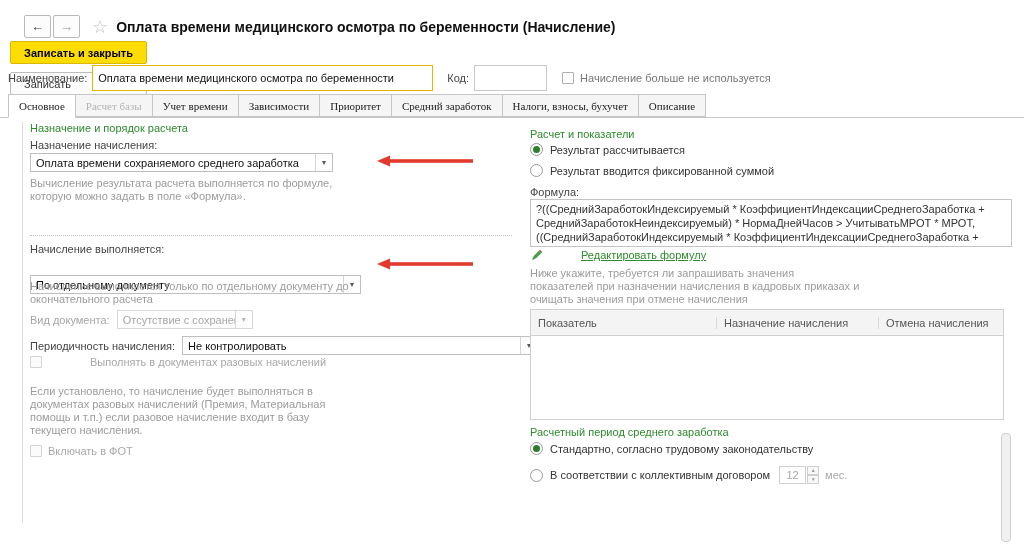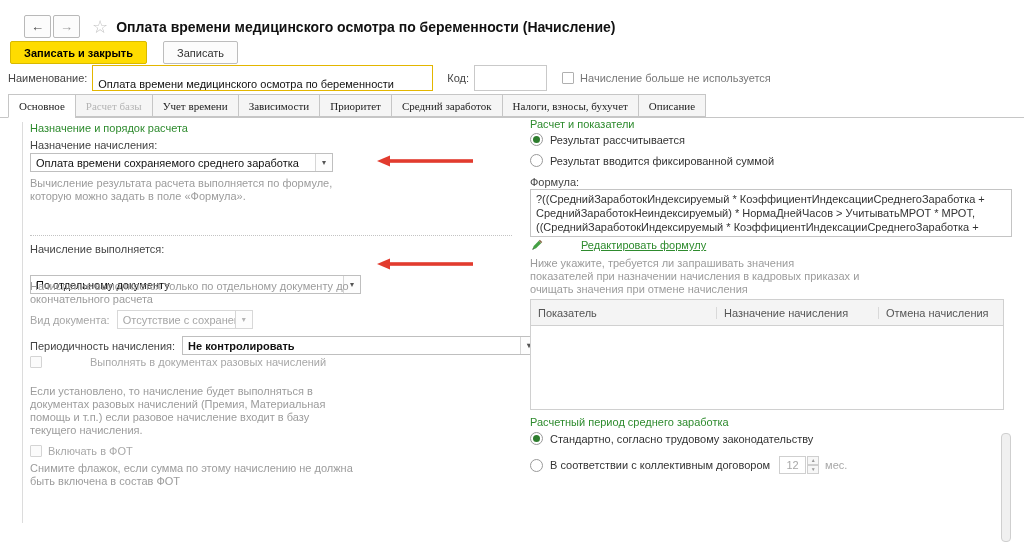--- a/index.html
+++ b/index.html
@@ -8,30 +8,30 @@
 
   
   .navrow{position:absolute;top:15px;left:24px;display:flex;align-items:center;}
   .navbtn{width:25px;height:21px;border:1px solid #b9b9b9;border-radius:2px;background:#fcfcfc;
           display:flex;align-items:center;justify-content:center;font-size:13px;color:#444;margin-right:2px;}
   .navbtn.fwd{color:#9a9a9a;}
   .star{font-size:18px;color:#c3c3c3;margin:0 8px 0 10px;line-height:18px;}
   .wtitle{font-size:14px;font-weight:bold;color:#111;white-space:nowrap;}
 
   
-  .cmdrow{position:absolute;top:41px;left:10px;display:flex;gap:16px;}
+  .cmdrow{position:absolute;top:41px;left:10px;display:flex;gap:8px;flex-direction:column;}
   .btn{height:21px;padding:0 13px;border:1px solid #bdbdbd;border-radius:2px;background:#fcfcfc;
        display:flex;align-items:center;color:#333;}
   .btn.primary{background:#ffdc00;border-color:#d8b900;font-weight:bold;color:#000;}
 
   
   .namerow{position:absolute;top:64px;left:8px;display:flex;align-items:center;height:28px;}
   .lbl{color:#444;margin-right:5px;white-space:nowrap;}
   .field{box-sizing:border-box;border:1px solid #c9c9c9;background:#fff;height:20px;
-         display:flex;align-items:flex-start;padding:12px 5px;color:#111;white-space:nowrap;overflow:hidden;}
+         display:flex;align-items:center;padding:12px 5px;color:#111;white-space:nowrap;overflow:hidden;}
   .field.yellow{border-color:#e3b600;width:341px;}
   .field.code{width:73px;margin-right:15px;}
   .gap1{width:14px;}
   .cb{box-sizing:border-box;width:12px;height:12px;border:1px solid #b0b0b0;border-radius:1px;background:#fff;flex:none;}
   .cb.disabled{border-color:#d4d4d4;background:#fbfbfb;}
   .cblabel{margin-left:6px;color:#777;white-space:nowrap;}
   .cblabel.disabled{color:#a8a8a8;}
   .cbrow{display:flex;align-items:center;}
 
   
@@ -39,21 +39,21 @@
         display:flex;align-items:flex-start;padding-left:8px;font-family:Liberation Serif, serif;}
   .tab{box-sizing:border-box;height:23px;border:1px solid #c6c6c6;border-right:none;background:#f5f5f5;
        padding:0 10px;display:flex;align-items:center;color:#222;}
   .tab:last-of-type{border-right:1px solid #c6c6c6;}
   .tab.active{background:#fff;height:24px;border-bottom:1px solid #fff;}
   .tab.disabled{color:#b5b5b5;}
 
   
   .vline{position:absolute;left:22px;top:122px;width:1px;height:401px;background:#dcdcdc;}
   .colL{position:absolute;left:30px;top:122px;width:482px;height:400px;}
-  .colR{position:absolute;left:530px;top:118px;width:484px;height:420px;}
+  .colR{position:absolute;left:530px;top:128px;width:484px;height:420px;}
   .abs{position:absolute;left:0;}
   .ghead{color:#2e8b2e;white-space:nowrap;}
   .hint{color:#9c9c9c;white-space:pre-line;line-height:13px;}
   .combo{box-sizing:border-box;position:relative;height:19px;border:1px solid #bfbfbf;background:#fff;
          display:flex;align-items:center;padding:0 20px 0 5px;color:#111;white-space:nowrap;overflow:hidden;}
   .combo .dd{position:absolute;right:0;top:0;width:16px;height:100%;border-left:1px solid #d6d6d6;
              display:flex;align-items:center;justify-content:center;color:#555;font-size:8px;background:#fdfdfd;}
   .combo.disabled{border-color:#d8d8d8;color:#a6a6a6;}
   .combo.disabled .dd{color:#b5b5b5;}
   .dotted{position:absolute;left:0;width:482px;border-top:1px dotted #c3c3c3;}
@@ -165,41 +165,39 @@
     <div class="abs inline" style="top:188px;">
       <span class="lbl" style="color:#a6a6a6;">Вид документа:</span>
       <div class="combo disabled" style="width:136px;margin-left:2px;">
         <span>Отсутствие с сохранение</span>
         <span class="dd">▾</span>
       </div>
     </div>
 
     <div class="abs inline" style="top:214px;">
       <span class="lbl">Периодичность начисления:</span>
-      <div class="combo" style="width:356px;margin-left:2px;font-weight:bold;">
+      <div class="combo" style="width:356px;margin-left:2px;">
         <span>Не контролировать</span>
         <span class="dd">▾</span>
       </div>
     </div>
 
     <div class="abs cbrow" style="top:234px;gap:42px;">
       <span class="cb disabled"></span>
       <span class="cblabel disabled">Выполнять в документах разовых начислений</span>
     </div>
     <div class="abs hint" style="top:263px;">Если установлено, то начисление будет выполняться в
 документах разовых начислений (Премия, Материальная
 помощь и т.п.) если разовое начисление входит в базу
 текущего начисления.</div>
 
     <div class="abs cbrow" style="top:323px;">
       <span class="cb disabled"></span>
       <span class="cblabel disabled">Включать в ФОТ</span>
     </div>
-    <div class="abs hint" style="top:340px;">Снимите флажок, если сумма по этому начислению не должна
-быть включена в состав ФОТ</div>
   </div>
 
   <div class="colR">
     <div class="abs ghead" style="top:0;">Расчет и показатели</div>
 
     <div class="abs inline" style="top:15px;">
       <span class="rb sel"></span>
       <span class="rblabel">Результат рассчитывается</span>
     </div>
     <div class="abs inline" style="top:36px;">

